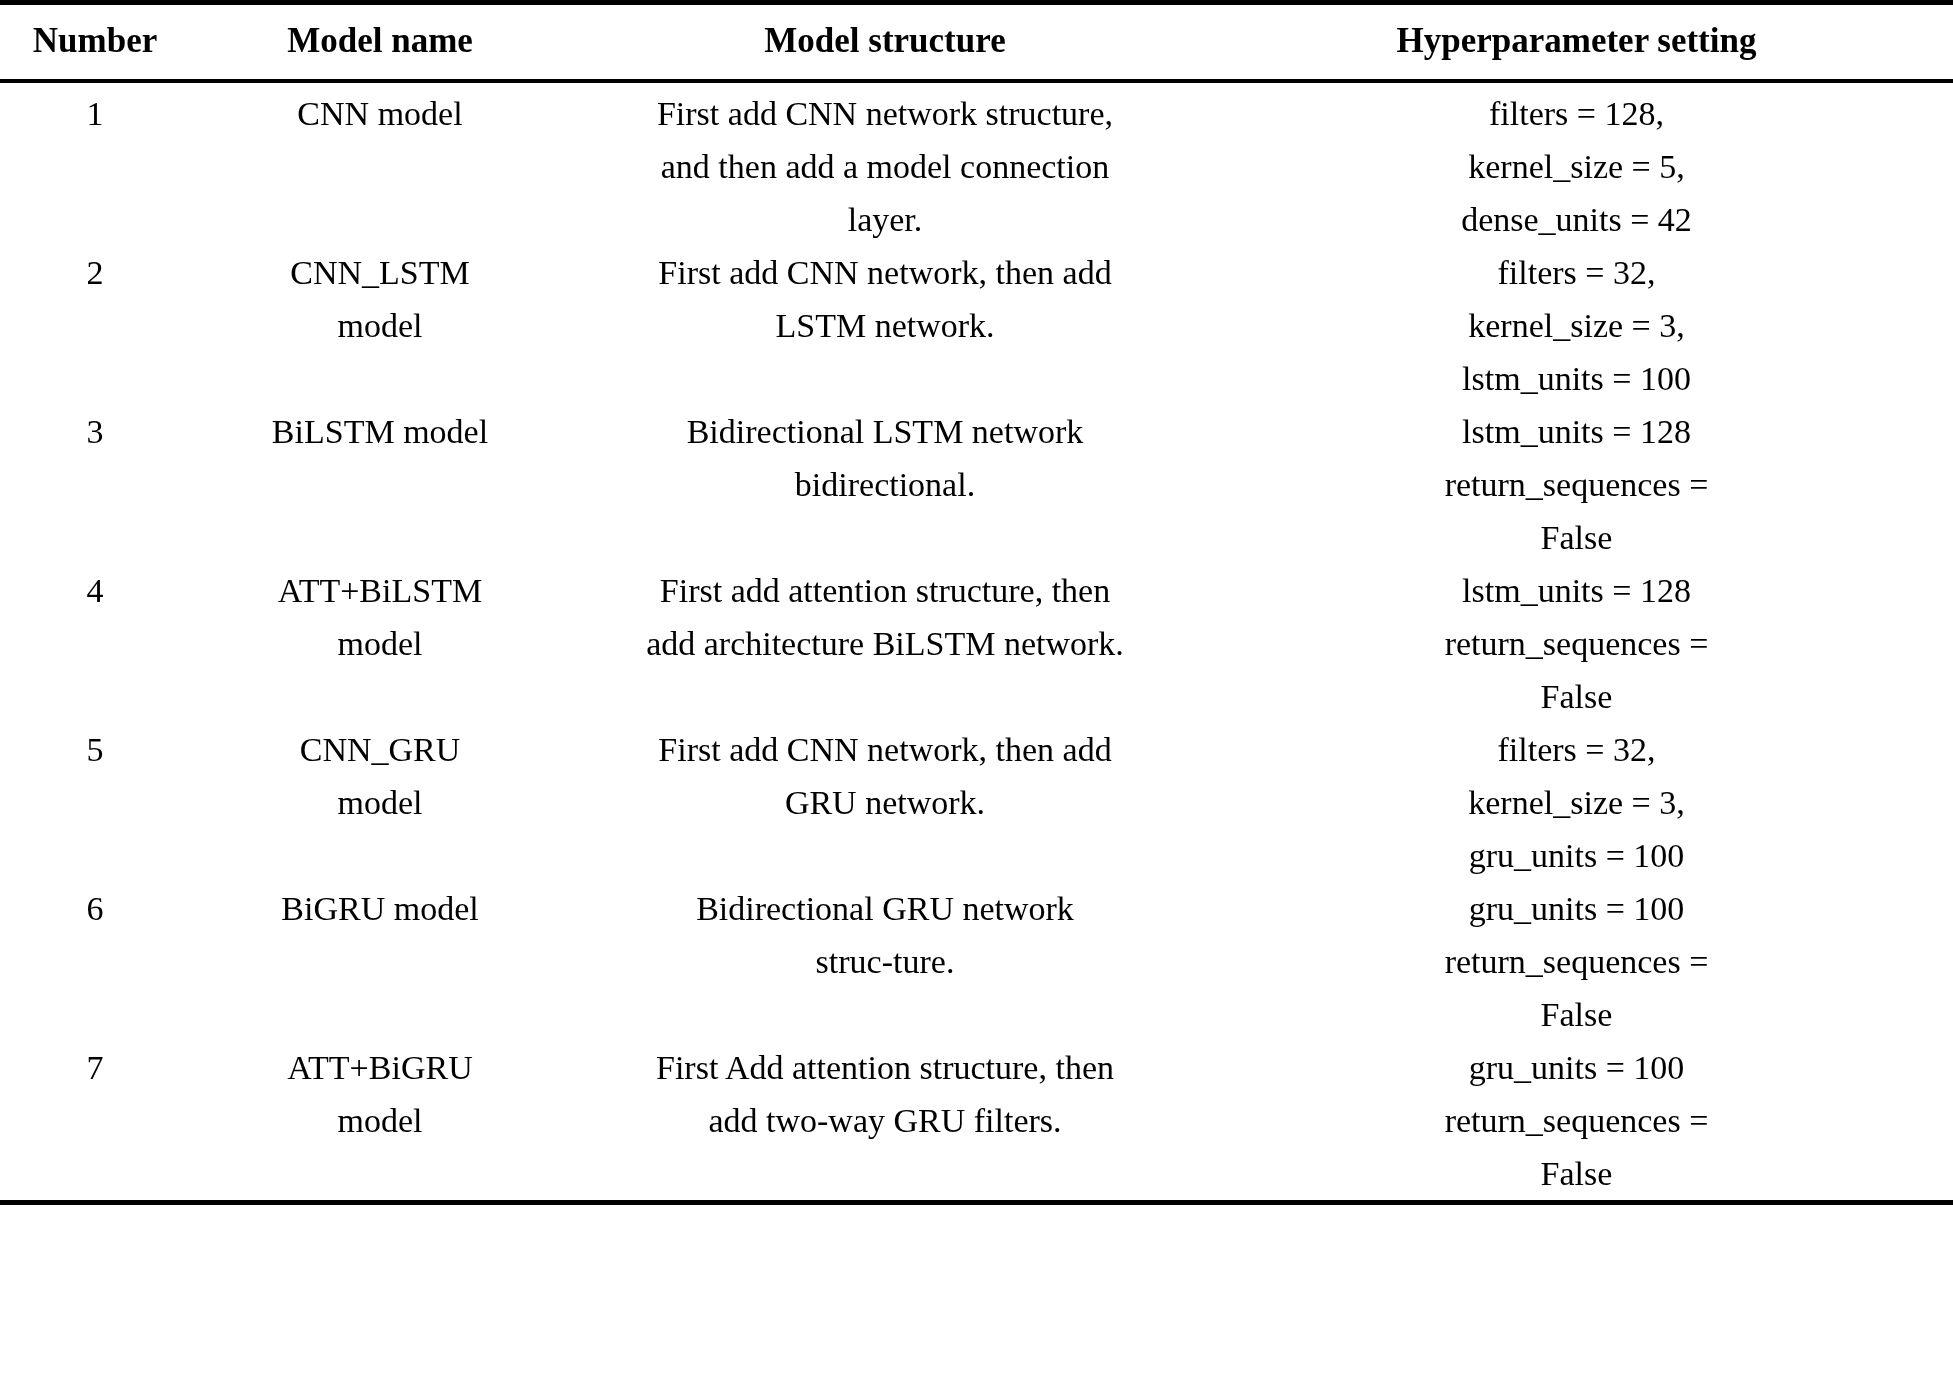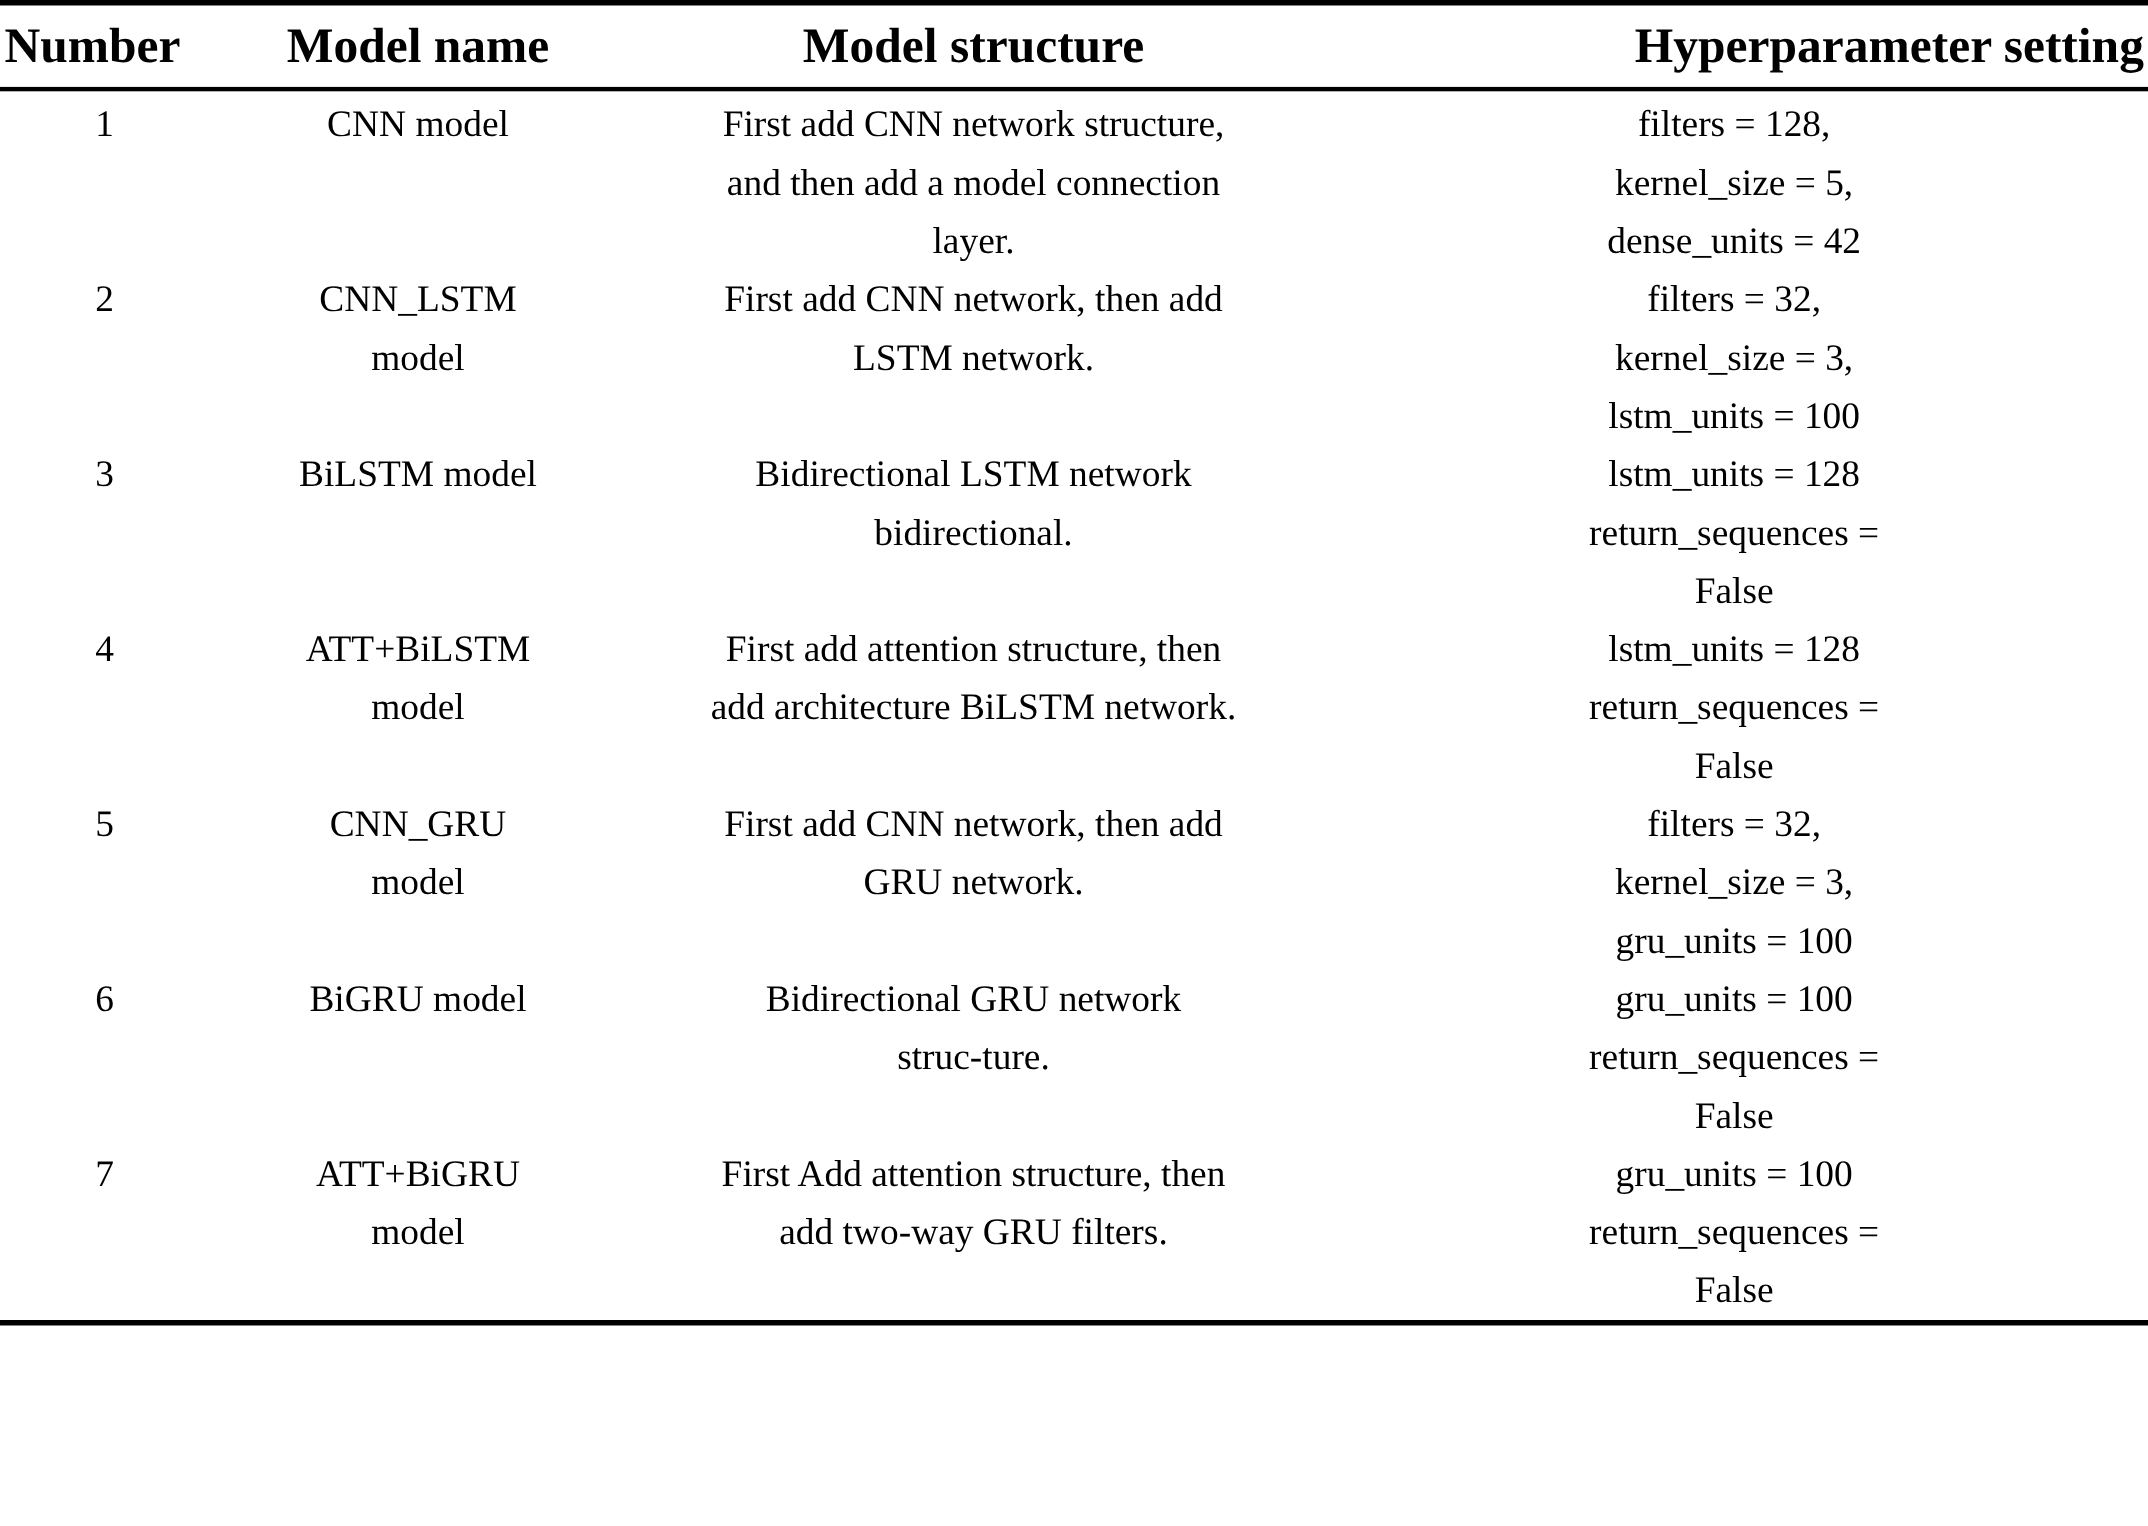--- a/index.html
+++ b/index.html
@@ -60,23 +60,24 @@
     table-layout: fixed;
     font-size: 34px;
   }
   table.tbl col.c-num     { width: 190px; }
   table.tbl col.c-name    { width: 380px; }
   table.tbl col.c-struct  { width: 630px; }
   table.tbl col.c-hyper   { width: 753px; }
 
   table.tbl th {
     font-weight: bold;
-    font-size: 45px;
+    font-size: 35px;
     line-height: 52px;
     padding: 10px 4px 12px 4px;
+    text-align: center;
     vertical-align: middle;
     white-space: nowrap;
   }
   th.h-number { text-align: left; padding-left: 22px; }
   th.h-hyper  { text-align: right; padding-right: 2px; }
 
   table.tbl td {
     vertical-align: top;
     text-align: center;
     line-height: 53px;

